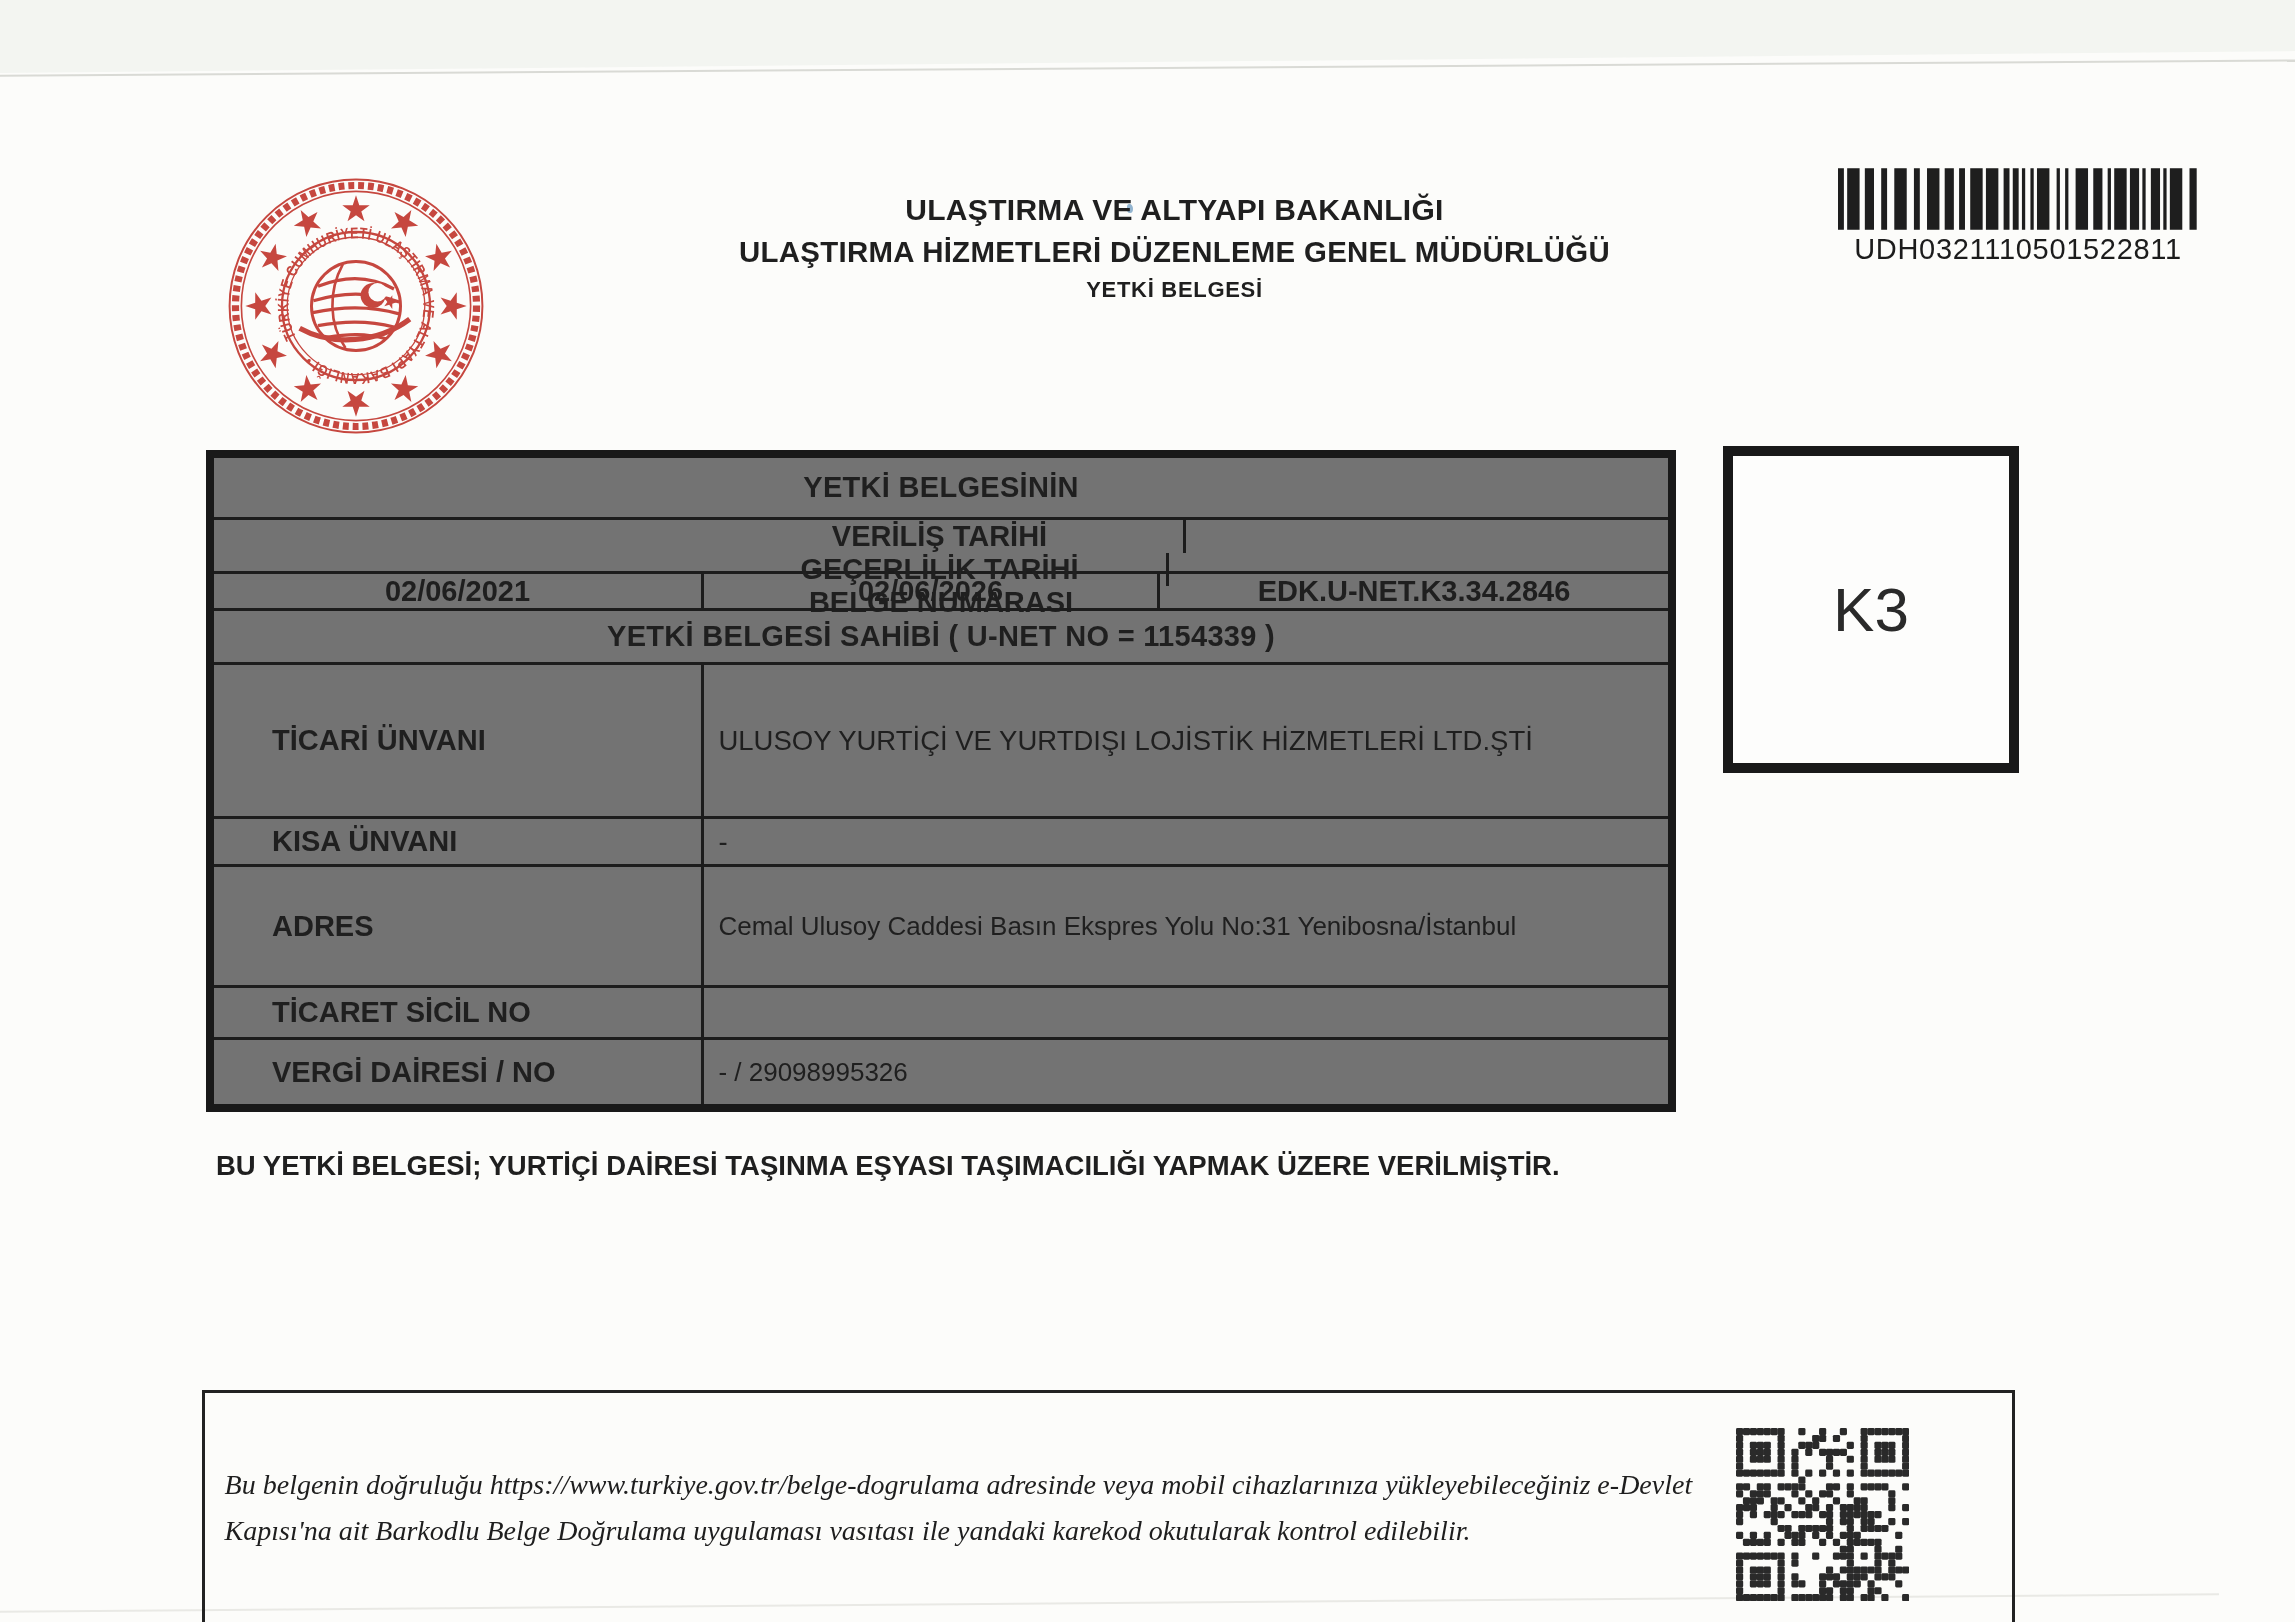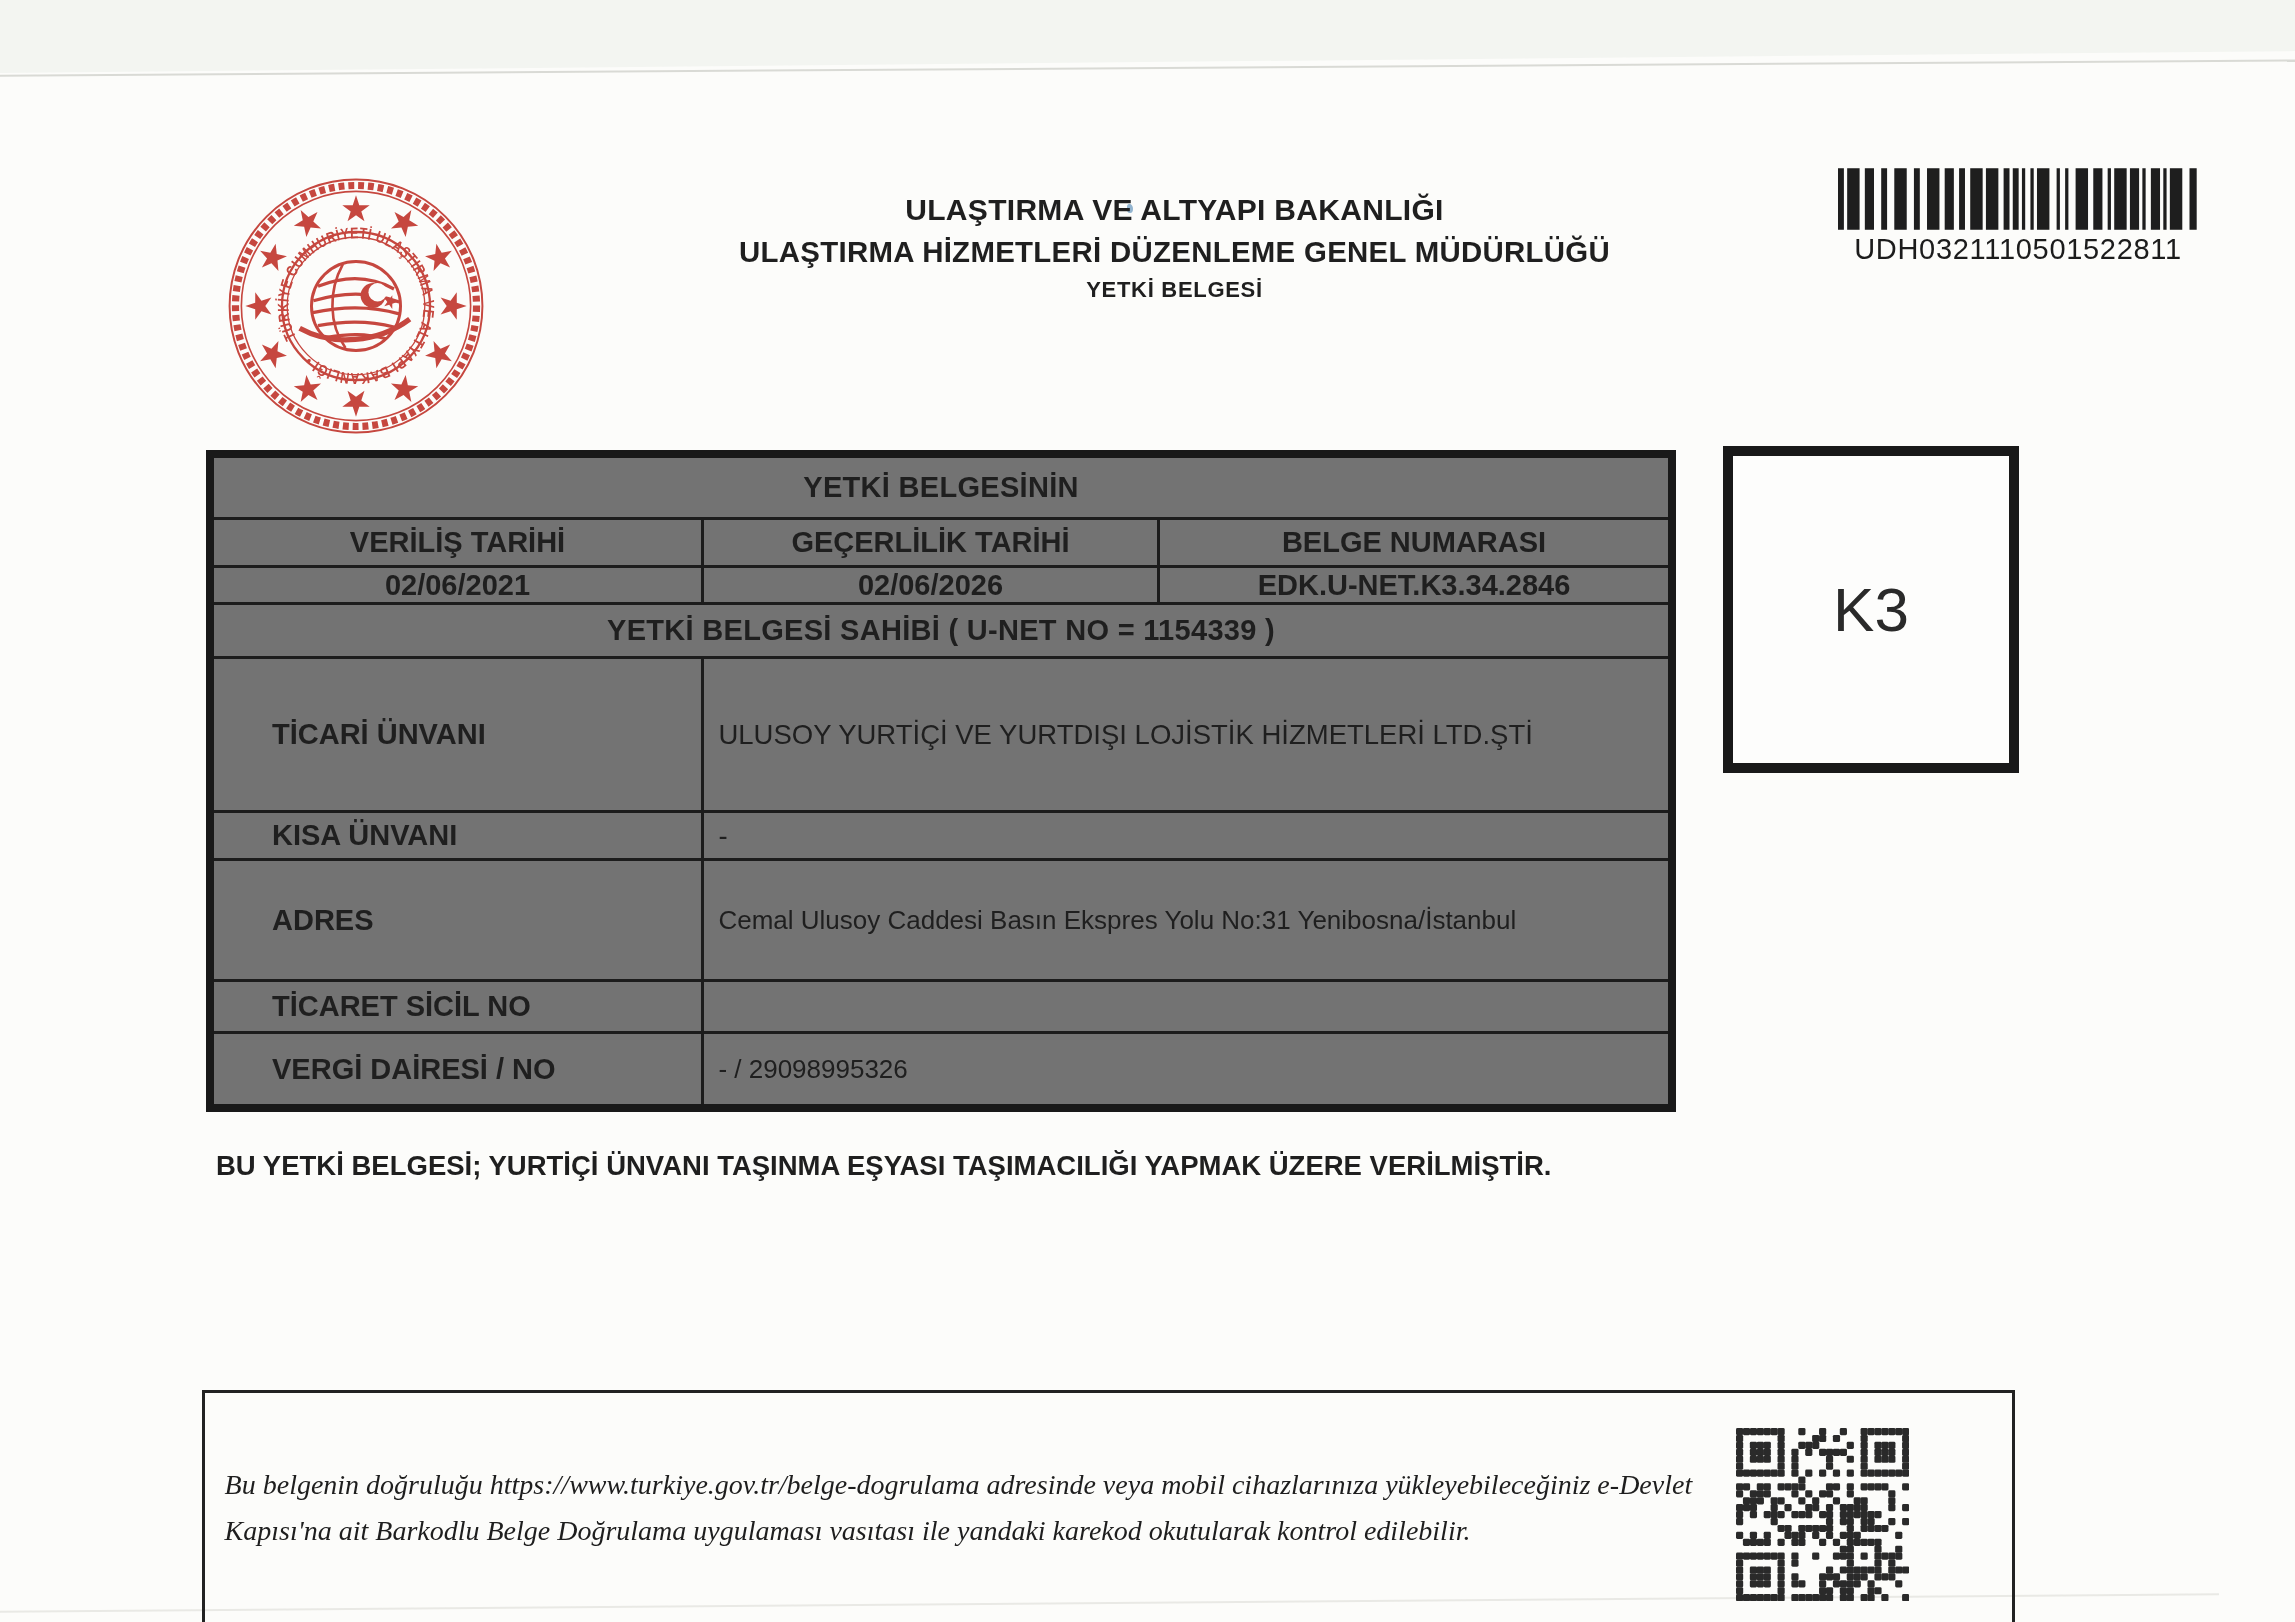--- a/index.html
+++ b/index.html
@@ -24,21 +24,21 @@
   .barcode{position:absolute;left:1838px;top:168px;width:360px;text-align:center;}
   .barcode svg{display:block;}
   .barcode-text{font-size:29px;letter-spacing:0.7px;margin-top:2.6px;color:#1c1c1c;white-space:nowrap;}
 
   .cert-table{position:absolute;left:206px;top:450px;width:1470px;height:662px;
         border:8.5px solid #191919;background:#737373;box-sizing:border-box;
         display:flex;flex-direction:column;}
   .trow{display:flex;align-items:center;border-bottom:3.3px solid #1c1c1c;box-sizing:border-box;}
   .trow:last-child{border-bottom:none;}
   .rh-title{height:62px;justify-content:center;}
-  .rh-head{height:48px;}
+  .rh-head{height:54px;flex-direction:column;}
   .rh-vals{height:37px;}
   .rh-owner{height:54px;justify-content:center;}
   .rh-ticari{height:154px;}
   .rh-kisa{height:48px;}
   .rh-adres{height:121px;}
   .rh-sicil{height:52px;}
   .rh-vergi{flex:1;}
   .cell{height:100%;display:flex;align-items:center;box-sizing:border-box;}
   .c1{width:490px;border-right:3.3px solid #1c1c1c;justify-content:center;}
   .c2{width:456px;border-right:3.3px solid #1c1c1c;justify-content:center;}
@@ -199,21 +199,21 @@
     <div class="trow rh-vergi">
       <div class="cell lbl">VERGİ DAİRESİ / NO</div>
       <div class="cell val val-sm">- / 29098995326</div>
     </div>
   </div>
 
   <div class="belge-box">
     <div class="bt-val">K3</div>
   </div>
 
-  <div class="statement">BU YETKİ BELGESİ; YURTİÇİ ÜNVANI TAŞINMA EŞYASI TAŞIMACILIĞI YAPMAK ÜZERE VERİLMİŞTİR.</div>
+  <div class="statement">BU YETKİ BELGESİ; YURTİÇİ DAİRESİ TAŞINMA EŞYASI TAŞIMACILIĞI YAPMAK ÜZERE VERİLMİŞTİR.</div>
 
   <div class="footer-box">
     <div class="footer-text">
       <div>Bu belgenin doğruluğu https://www.turkiye.gov.tr/belge-dogrulama adresinde veya mobil cihazlarınıza yükleyebileceğiniz e-Devlet</div>
       <div>Kapısı'na ait Barkodlu Belge Doğrulama uygulaması vasıtası ile yandaki karekod okutularak kontrol edilebilir.</div>
     </div>
     <svg class="qr" id="qr" width="173" height="173" viewBox="0 0 264 264">
         <rect x="0.00" y="0.00" width="10.96" height="10.96" rx="2.2" fill="#2a2a2a"></rect>
         <rect x="10.56" y="0.00" width="10.96" height="10.96" rx="2.2" fill="#2a2a2a"></rect>
         <rect x="21.12" y="0.00" width="10.96" height="10.96" rx="2.2" fill="#2a2a2a"></rect>

